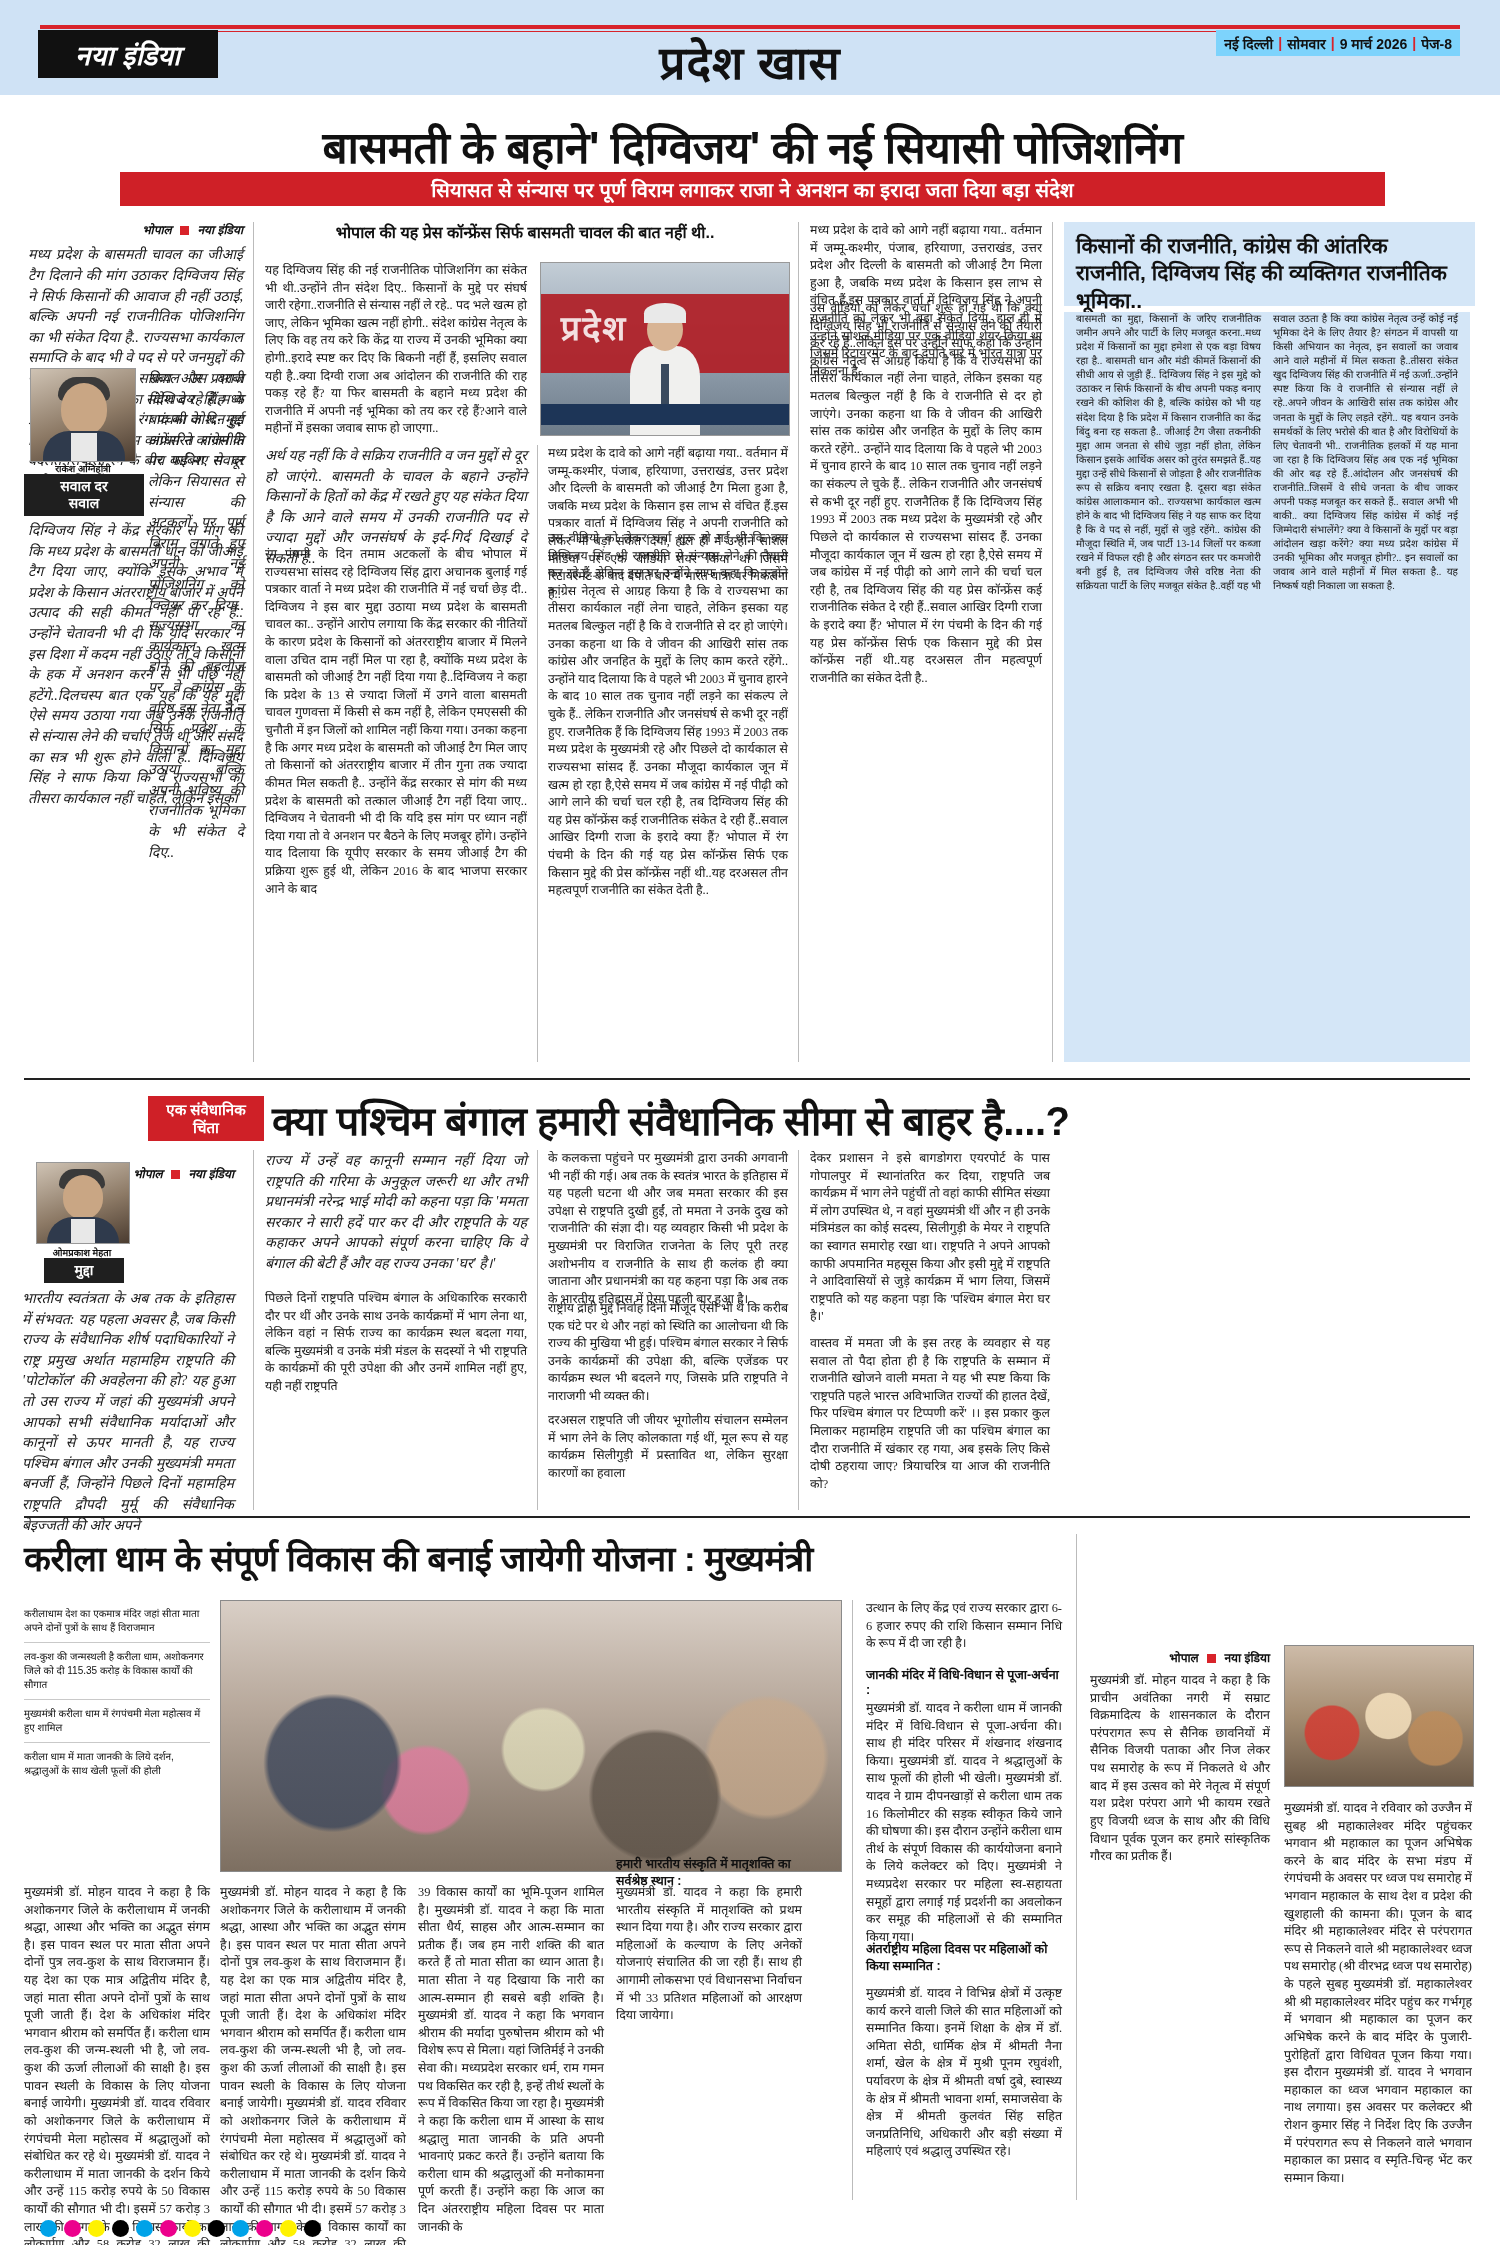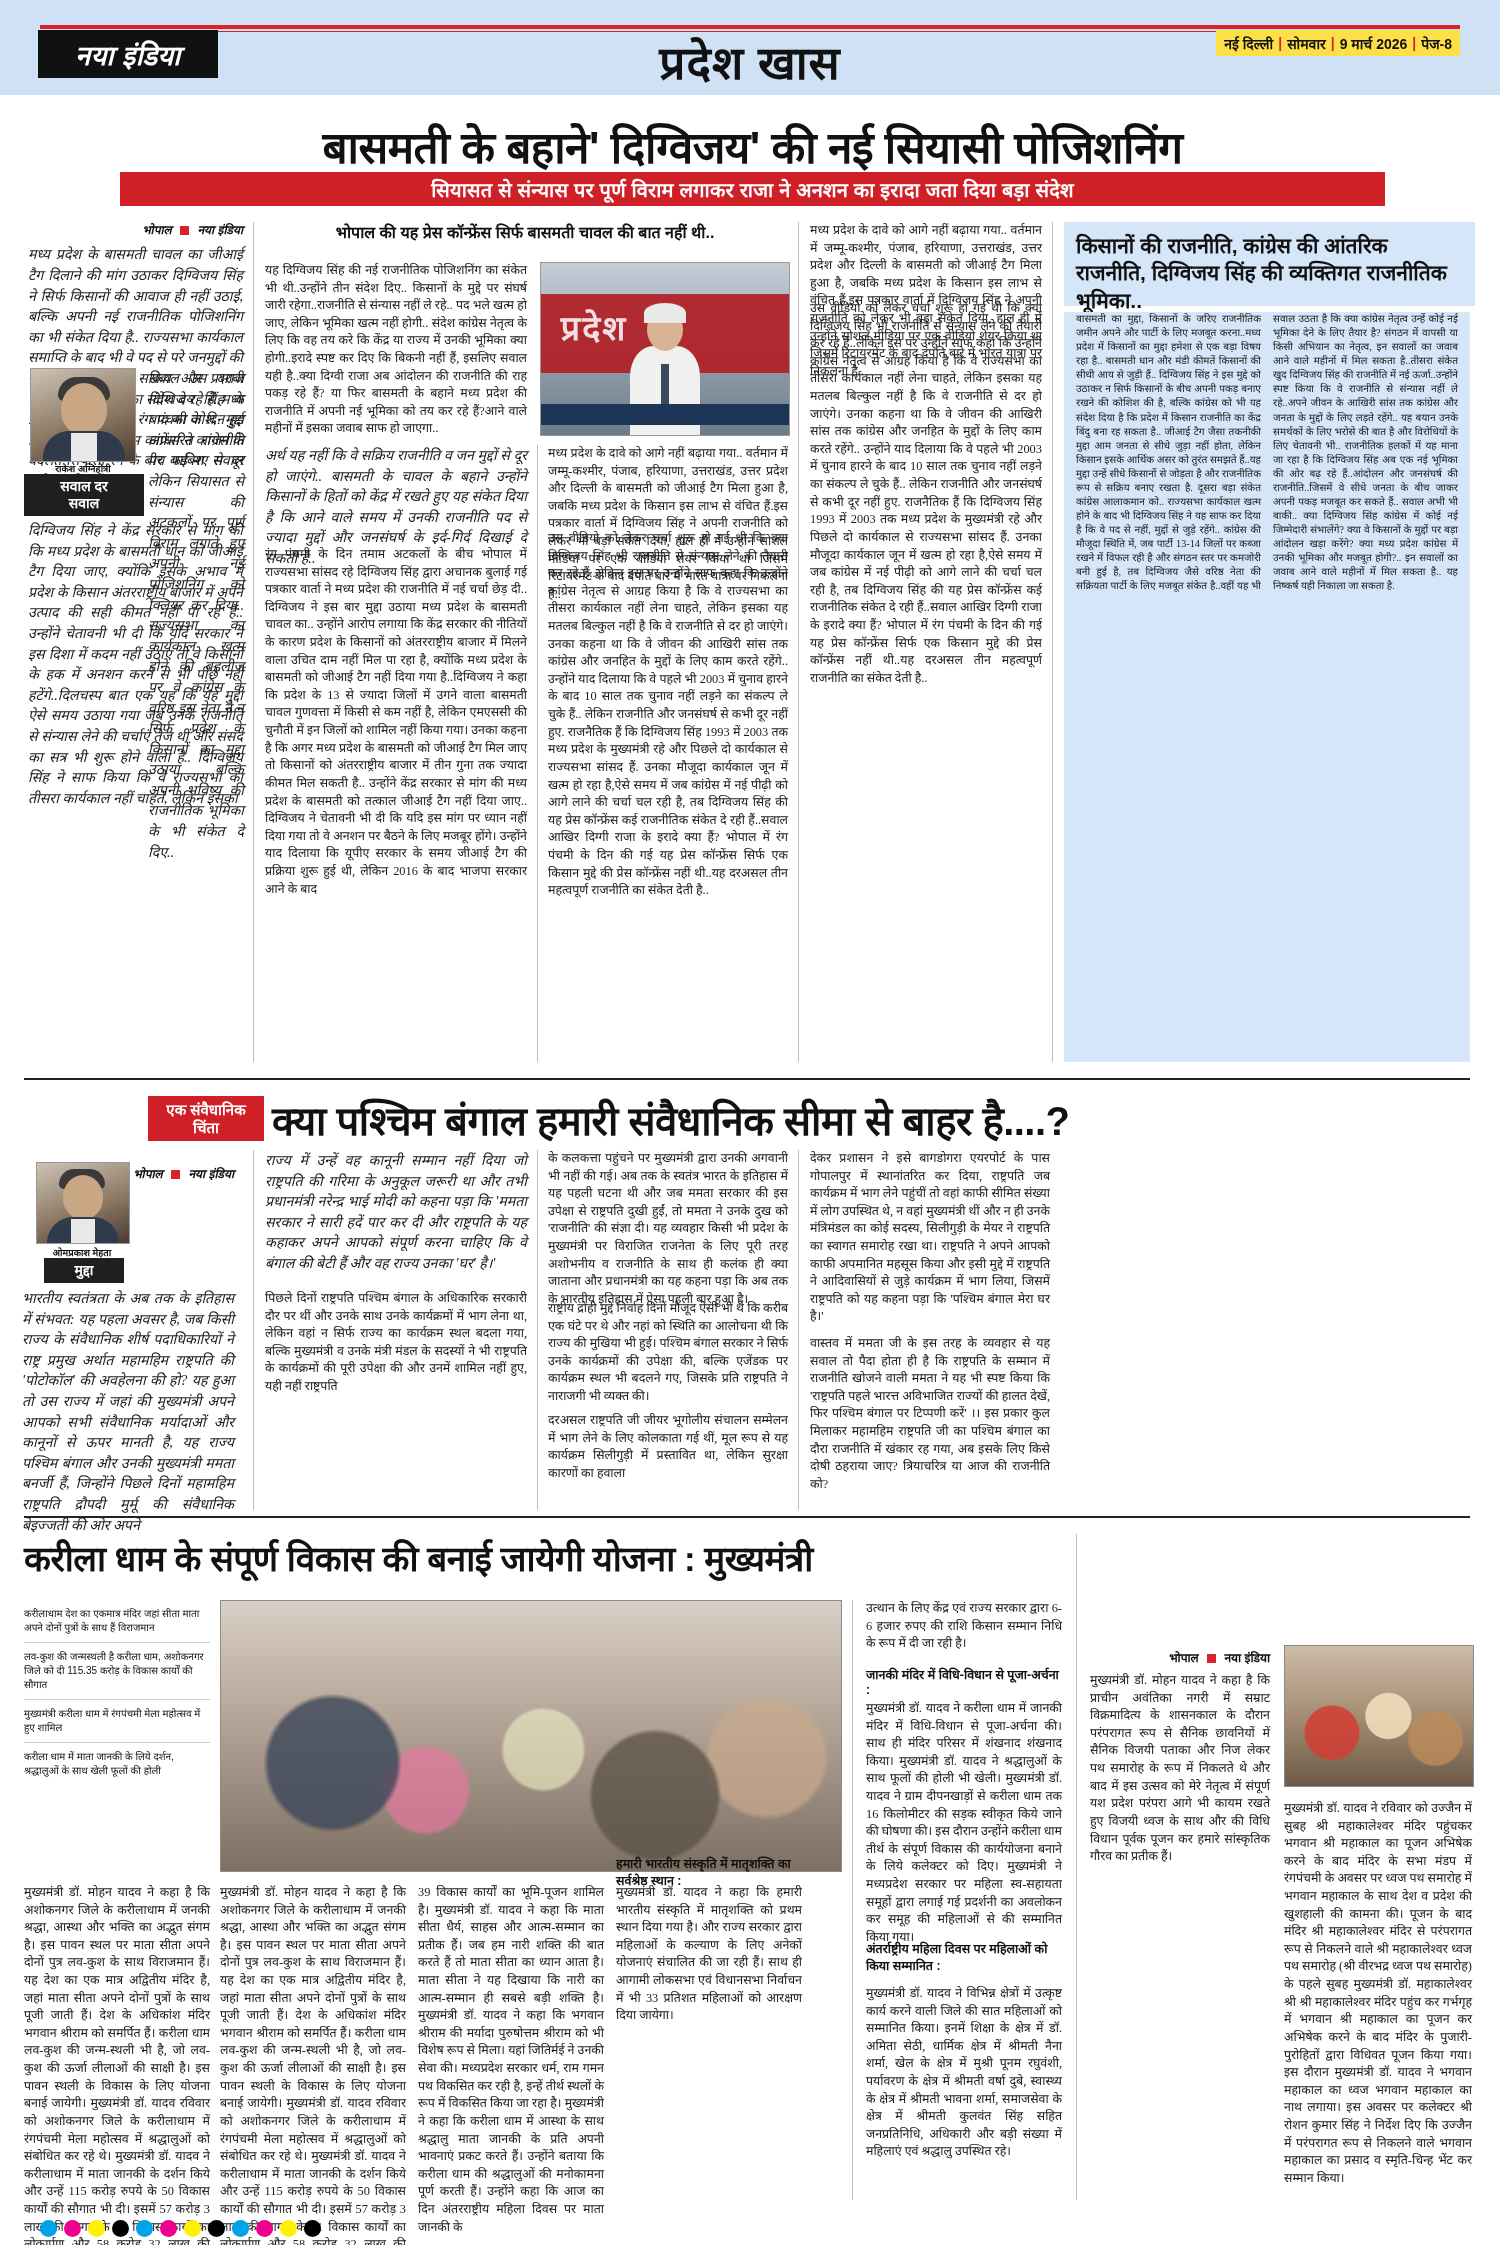--- a/index.html
+++ b/index.html
@@ -9,21 +9,21 @@
   
   .masthead{position:absolute;left:0;top:0;width:1500px;height:95px;background:#cfe2f5;}
   .mh-rule-top{position:absolute;left:40px;top:25px;width:1420px;height:4px;background:#d8232a;}
   .mh-rule-top2{position:absolute;left:40px;top:31px;width:1420px;height:1px;background:#d8232a;}
   .logo{position:absolute;left:38px;top:30px;width:180px;height:48px;background:#111;
         display:flex;align-items:center;justify-content:center;}
   .logo span{color:#fff;font-family:"Liberation Sans",sans-serif;font-weight:bold;font-size:27px;
         font-style:italic;letter-spacing:.5px;}
   .mh-title{position:absolute;left:0;top:30px;width:1500px;text-align:center;
         font-family:"Liberation Sans",sans-serif;font-weight:bold;font-size:46px;color:#111;letter-spacing:1px;}
-  .dateline{position:absolute;right:40px;top:30px;height:24px;background:#fde047;display:flex;
+  .dateline{position:absolute;right:40px;top:30px;height:24px;background:#7dd3fc;display:flex;
         align-items:center;padding:1px 8px;font-family:"Liberation Sans",sans-serif;font-weight:bold;font-size:14px;}
   .dateline i{color:#d8232a;font-style:normal;margin:0 5px;font-weight:bold;}
 
   
   .s1-head{position:absolute;left:120px;top:116px;width:1265px;text-align:center;
         font-family:"Liberation Sans",sans-serif;font-weight:bold;font-size:44px;color:#111;
         letter-spacing:-.5px;white-space:nowrap;}
   .s1-sub{position:absolute;left:120px;top:172px;width:1265px;height:34px;background:#cf2027;
         color:#fff;font-family:"Liberation Sans",sans-serif;font-weight:bold;font-size:20px;
         display:flex;align-items:center;justify-content:center;letter-spacing:.2px;white-space:nowrap;}

